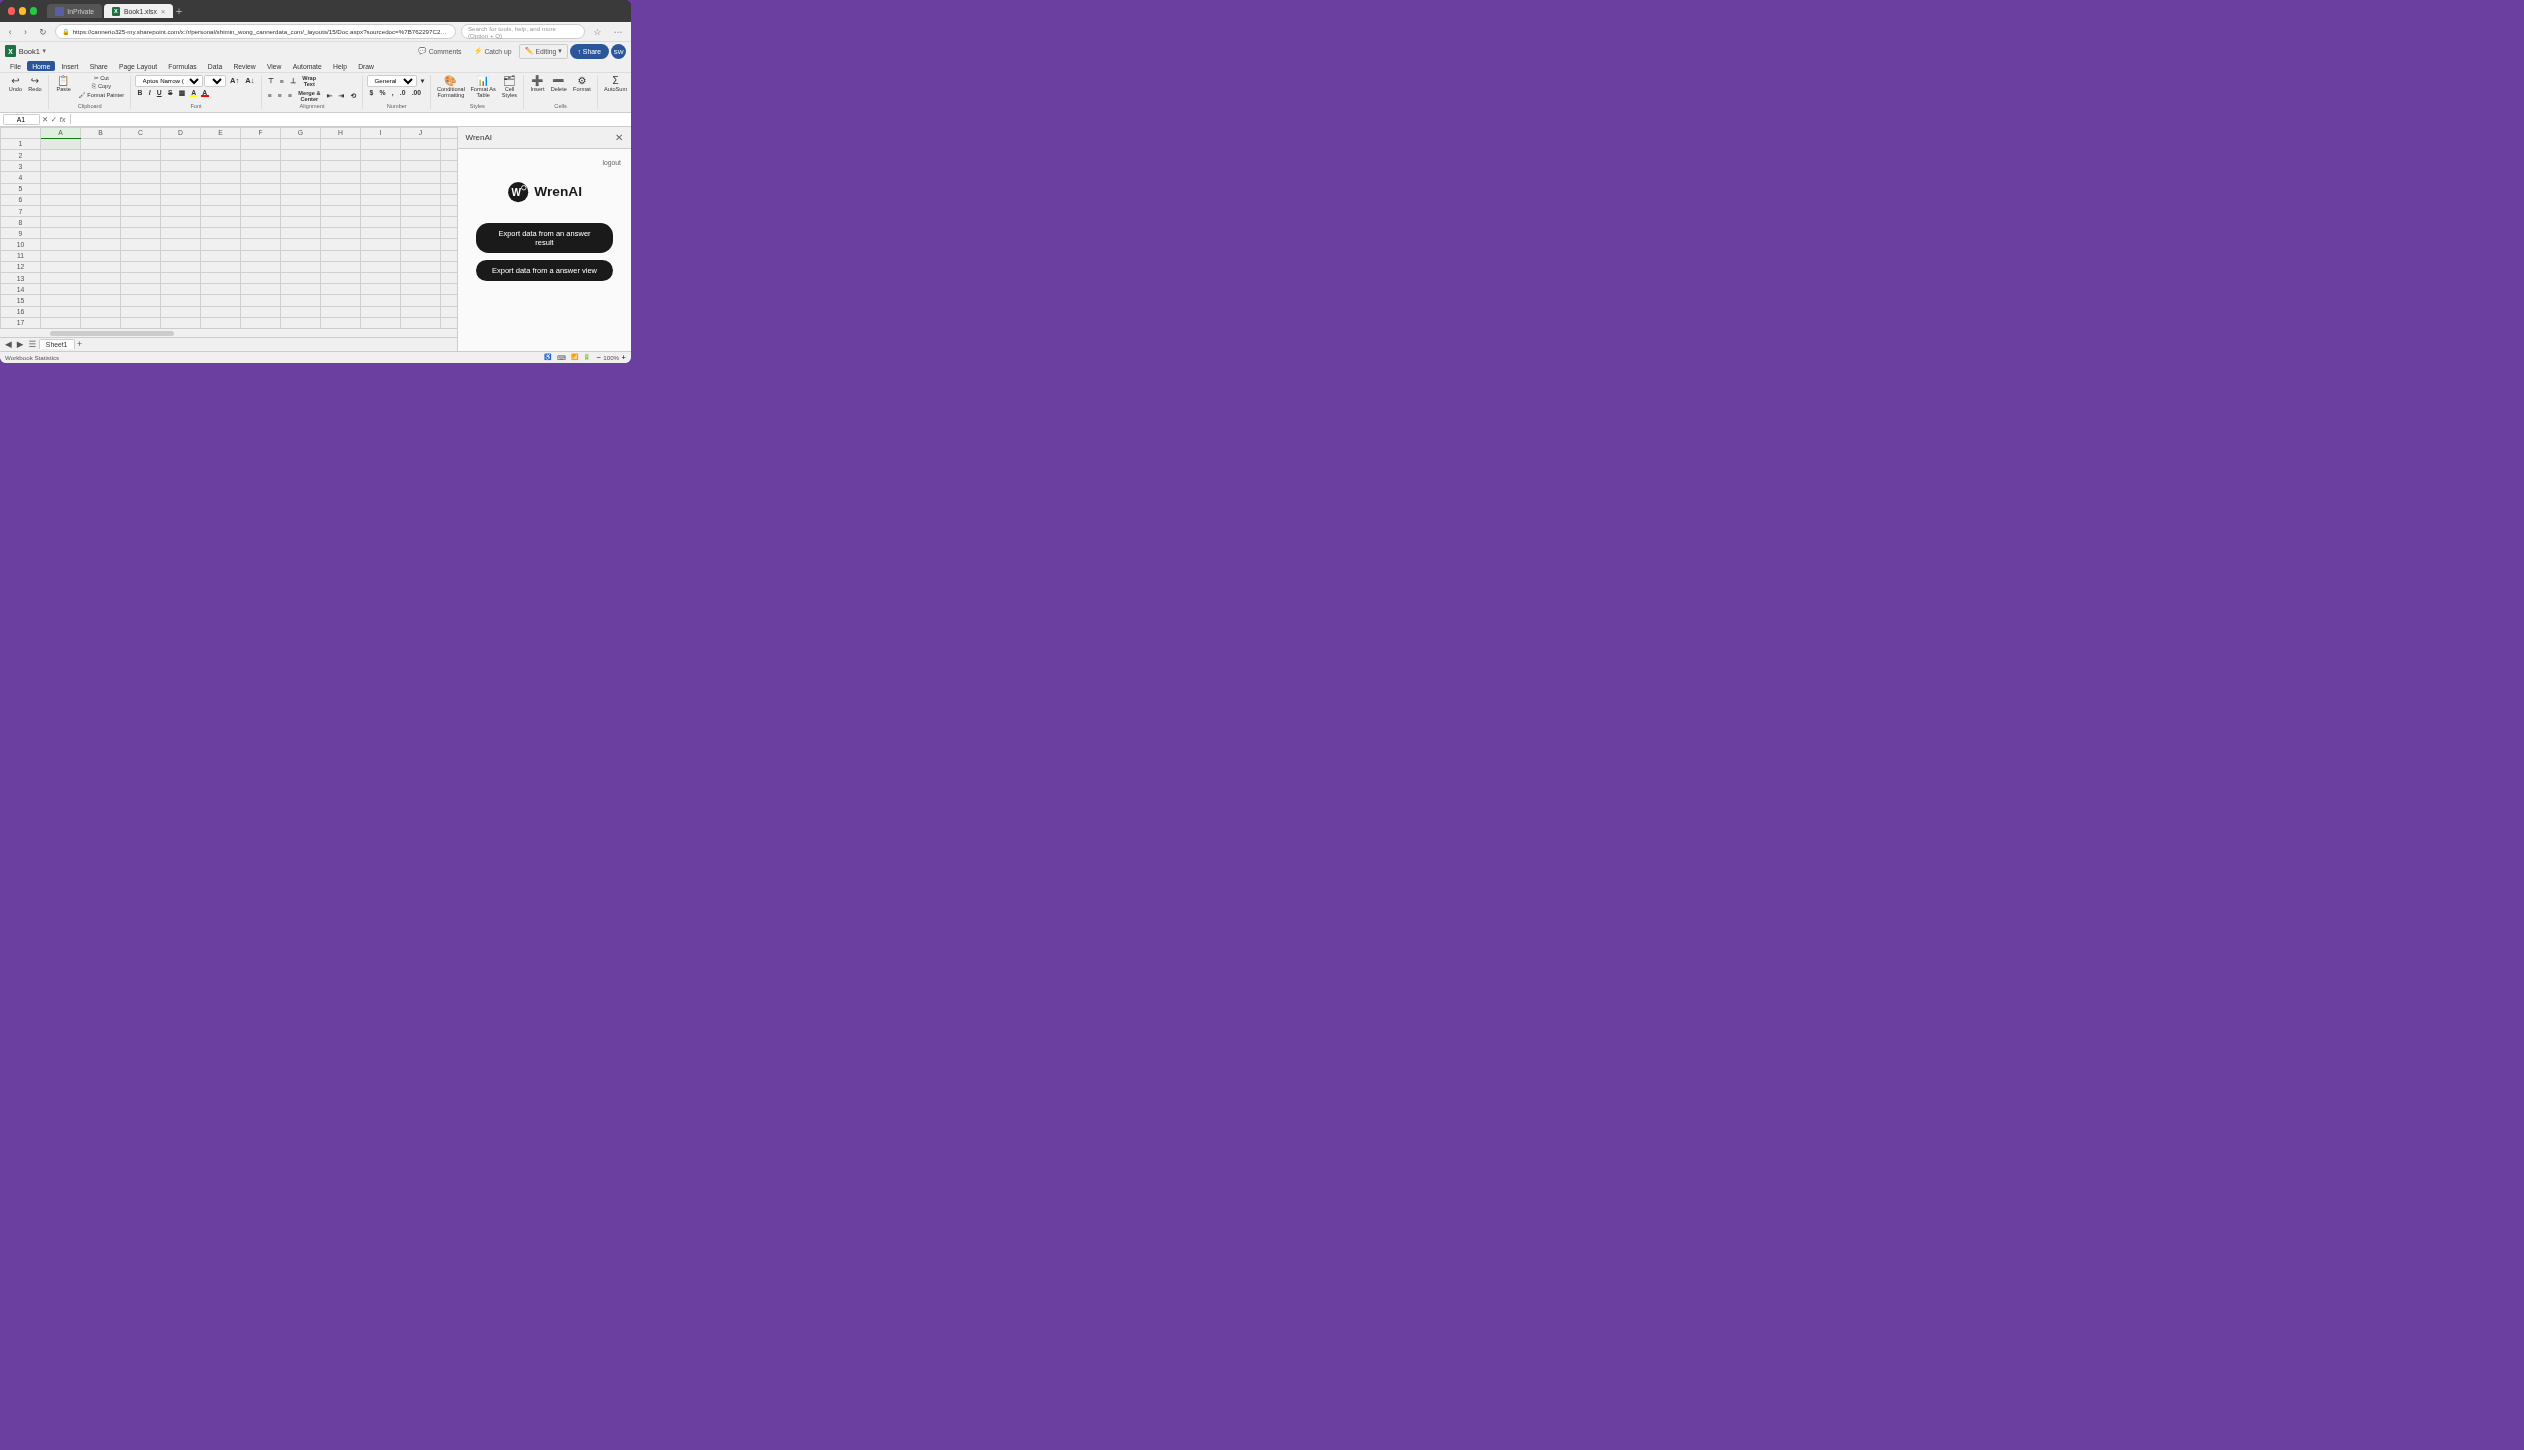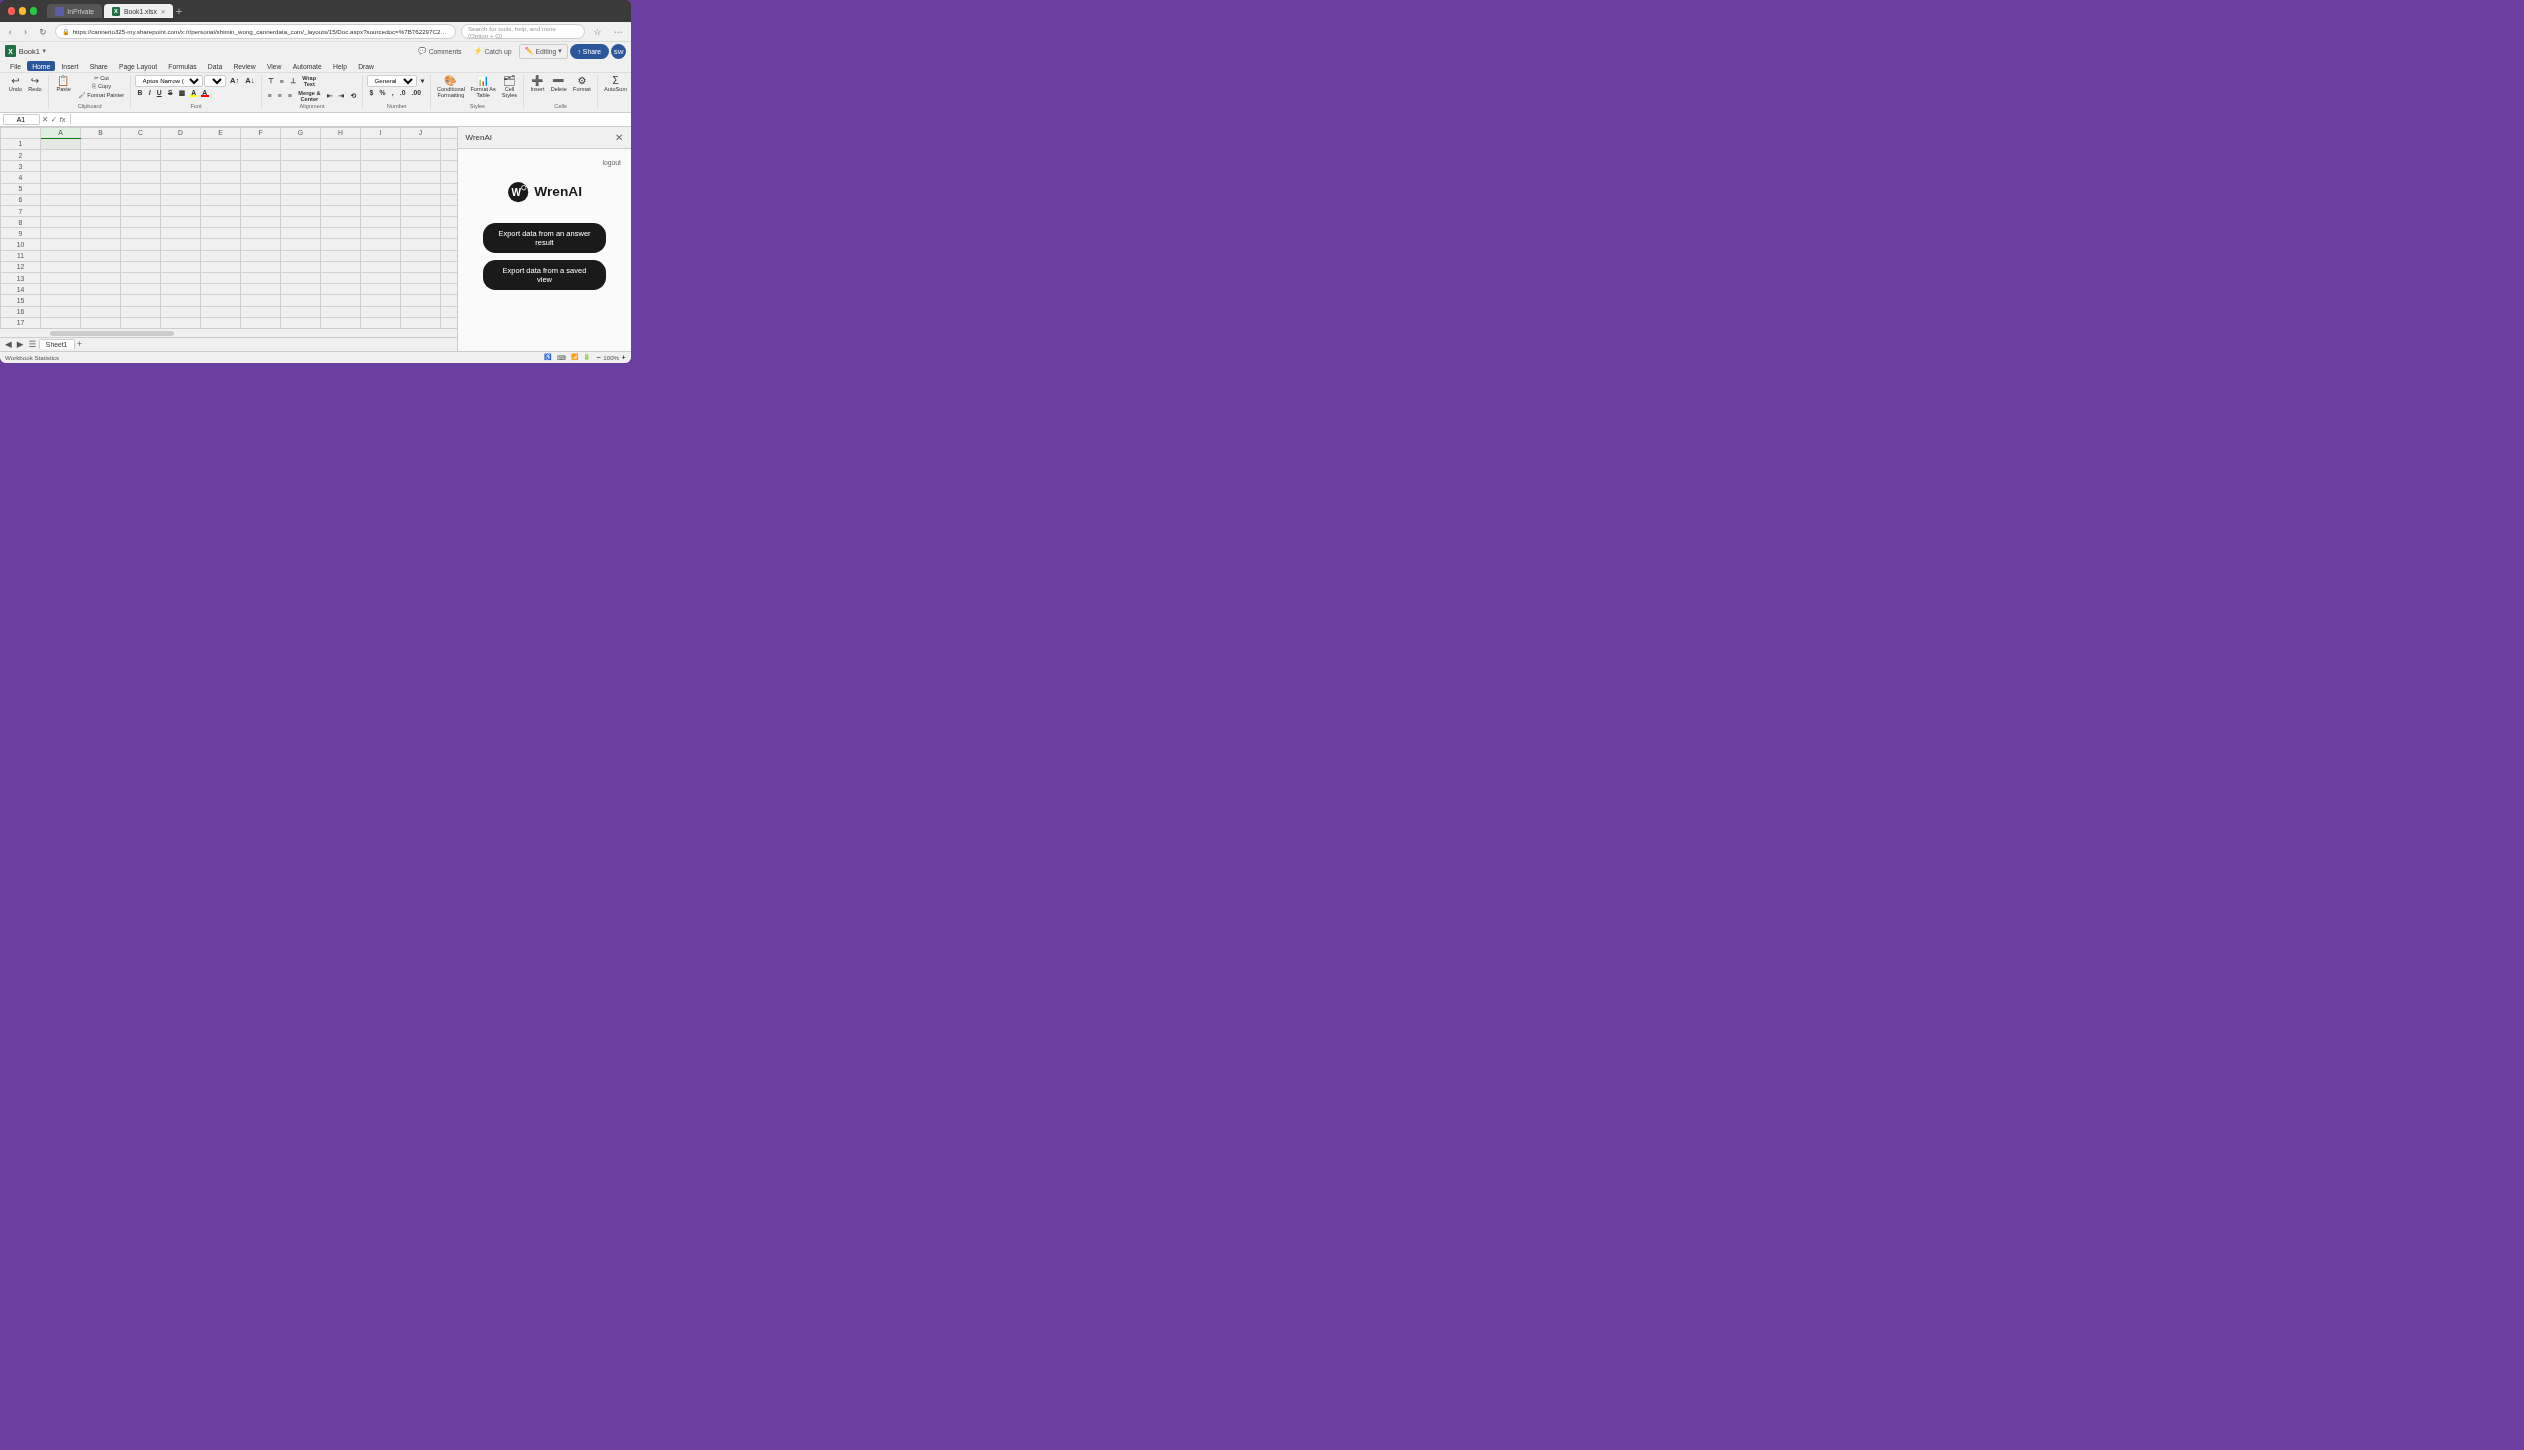--- a/index.html
+++ b/index.html
@@ -95,21 +95,21 @@
     
     .wren-panel { width: 174px; background: #fafafa; border-left: 0.6px solid #ccc; display: flex; flex-direction: column; }
     .wren-header { background: #f0f0f0; border-bottom: 0.6px solid #ccc; padding: 5px 7.5px; display: flex; align-items: center; justify-content: space-between; }
     .wren-title { font-size: 8px; font-weight: 500; color: #333; }
     .wren-close { background: none; border: none; cursor: pointer; font-size: 10px; color: #666; }
     .wren-body { flex: 1; display: flex; flex-direction: column; align-items: center; padding: 10px; }
     .wren-logout { align-self: flex-end; font-size: 6.8px; color: #666; cursor: pointer; margin-bottom: 15px; }
     .wren-logo { display: flex; align-items: center; gap: 5px; margin-bottom: 20px; }
     .wren-logo-text { font-size: 13.7px; font-weight: 700; color: #1a1a1a; }
     .wren-logo-icon { width: 22.4px; height: 22.4px; }
-    .wren-btn { background: #1a1a1a; color: white; border: none; border-radius: 12.4px; padding: 6.2px 12.4px; font-size: 7.5px; cursor: pointer; width: 123px; text-align: center; margin-bottom: 6.2px; }
+    .wren-btn { background: #1a1a1a; color: white; border: none; border-radius: 12.4px; padding: 6.2px 12.4px; font-size: 7.5px; cursor: pointer; width: 137px; text-align: center; margin-bottom: 6.2px; }
   </style>
 </head>
 <body>
 
 <div class="browser-window">
 
   <div class="title-bar">
     <div class="traffic-lights">
       <div class="traffic-light tl-red"></div>
       <div class="traffic-light tl-yellow"></div>
@@ -632,21 +632,21 @@
           <span class="wren-logout">logout</span>
           <div class="wren-logo">
             <svg class="wren-logo-icon" viewBox="0 0 40 40" fill="none" xmlns="http://www.w3.org/2000/svg">
               <circle cx="20" cy="20" r="18" fill="#1a1a1a"></circle>
               <text x="8" y="26" font-size="18" fill="white" font-weight="bold">W</text>
               <circle cx="30" cy="12" r="4" fill="#1a1a1a" stroke="white" stroke-width="1.5"></circle>
             </svg>
             <span class="wren-logo-text">WrenAI</span>
           </div>
           <button class="wren-btn">Export data from an answer result</button>
-          <button class="wren-btn">Export data from a saved view</button>
+          <button class="wren-btn">Export data from a answer view</button>
         </div>
       </div>
     </div>
 
     <div class="status-bar">
       <span>Workbook Statistics</span>
       <div class="status-right">
         <span>♿</span>
         <span>⌨</span>
         <span>📶</span>

